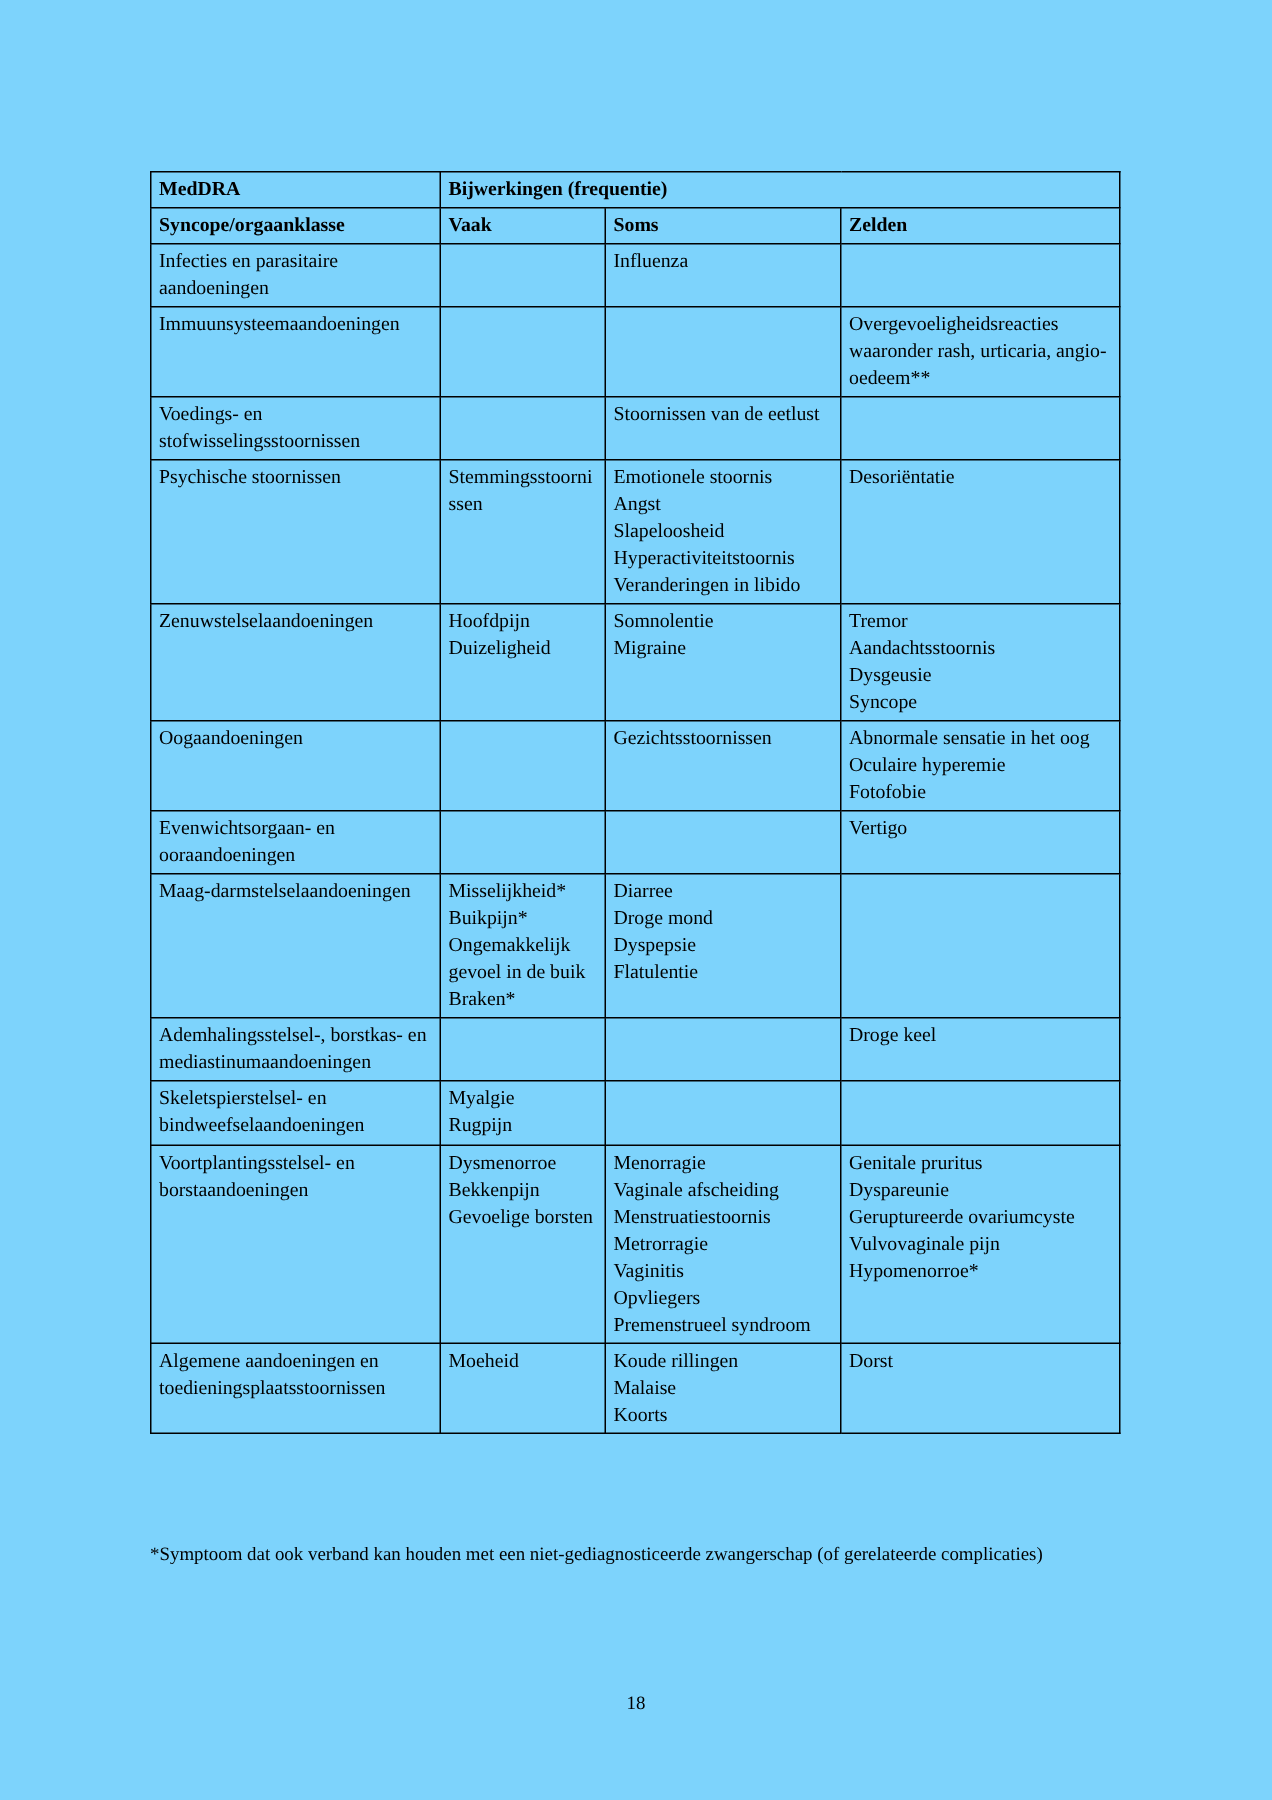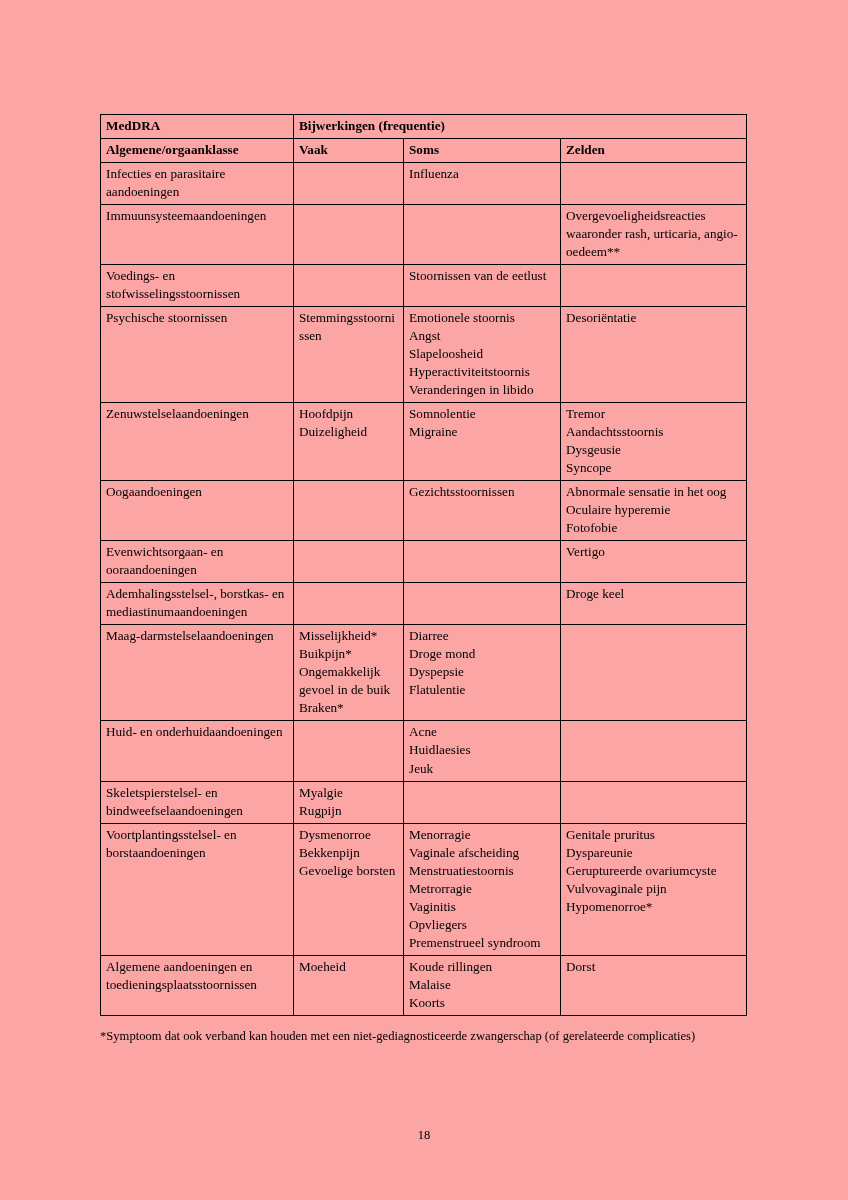--- a/index.html
+++ b/index.html
@@ -16,21 +16,21 @@
     color: #000000;
     -webkit-font-smoothing: none;
   }
 
   .page {
     position: absolute;
     left: 0;
     top: 0;
     width: 848px;
     height: 1200px;
-    background: #fca5a5;
+    background: #7dd3fc;
     overflow: hidden;
   }
 
   .doc-body {
     position: absolute;
     left: 100px;
     top: 114px;
     width: 646px;
   }
 
@@ -98,21 +98,21 @@
           <col class="c2">
           <col class="c3">
           <col class="c4">
       </colgroup>
       <tbody>
         <tr>
           <td class="hdr">MedDRA</td>
           <td class="hdr" colspan="3">Bijwerkingen (frequentie)</td>
         </tr>
         <tr>
-          <td class="hdr">Algemene/orgaanklasse</td>
+          <td class="hdr">Syncope/orgaanklasse</td>
           <td class="hdr">Vaak</td>
           <td class="hdr">Soms</td>
           <td class="hdr">Zelden</td>
         </tr>
 
         <tr>
           <td>
               <span class="cell-lines">Infecties en parasitaire aandoeningen</span>
             </td>
           <td>
@@ -215,66 +215,50 @@
             </td>
           <td>
               <span class="cell-lines"></span>
             </td>
           <td>
               <span class="cell-lines">Vertigo</span>
             </td>
         </tr>
         <tr>
           <td>
-              <span class="cell-lines">Ademhalingsstelsel-, borstkas- en mediastinumaandoeningen</span>
-            </td>
-          <td>
-              <span class="cell-lines"></span>
-            </td>
-          <td>
-              <span class="cell-lines"></span>
-            </td>
-          <td>
-              <span class="cell-lines">Droge keel</span>
-            </td>
-        </tr>
-        <tr>
-          <td>
               <span class="cell-lines">Maag-darmstelselaandoeningen</span>
             </td>
           <td>
               <span class="cell-lines">Misselijkheid*
 Buikpijn*
 Ongemakkelijk gevoel in de buik
 Braken*</span>
             </td>
           <td>
               <span class="cell-lines">Diarree
 Droge mond
 Dyspepsie
 Flatulentie</span>
             </td>
           <td>
               <span class="cell-lines"></span>
             </td>
         </tr>
         <tr>
           <td>
-              <span class="cell-lines">Huid- en onderhuidaandoeningen</span>
-            </td>
-          <td>
-              <span class="cell-lines"></span>
-            </td>
-          <td>
-              <span class="cell-lines">Acne
-Huidlaesies
-Jeuk</span>
-            </td>
-          <td>
-              <span class="cell-lines"></span>
+              <span class="cell-lines">Ademhalingsstelsel-, borstkas- en mediastinumaandoeningen</span>
+            </td>
+          <td>
+              <span class="cell-lines"></span>
+            </td>
+          <td>
+              <span class="cell-lines"></span>
+            </td>
+          <td>
+              <span class="cell-lines">Droge keel</span>
             </td>
         </tr>
         <tr>
           <td>
               <span class="cell-lines">Skeletspierstelsel- en bindweefselaandoeningen</span>
             </td>
           <td>
               <span class="cell-lines">Myalgie
 Rugpijn</span>
             </td>

